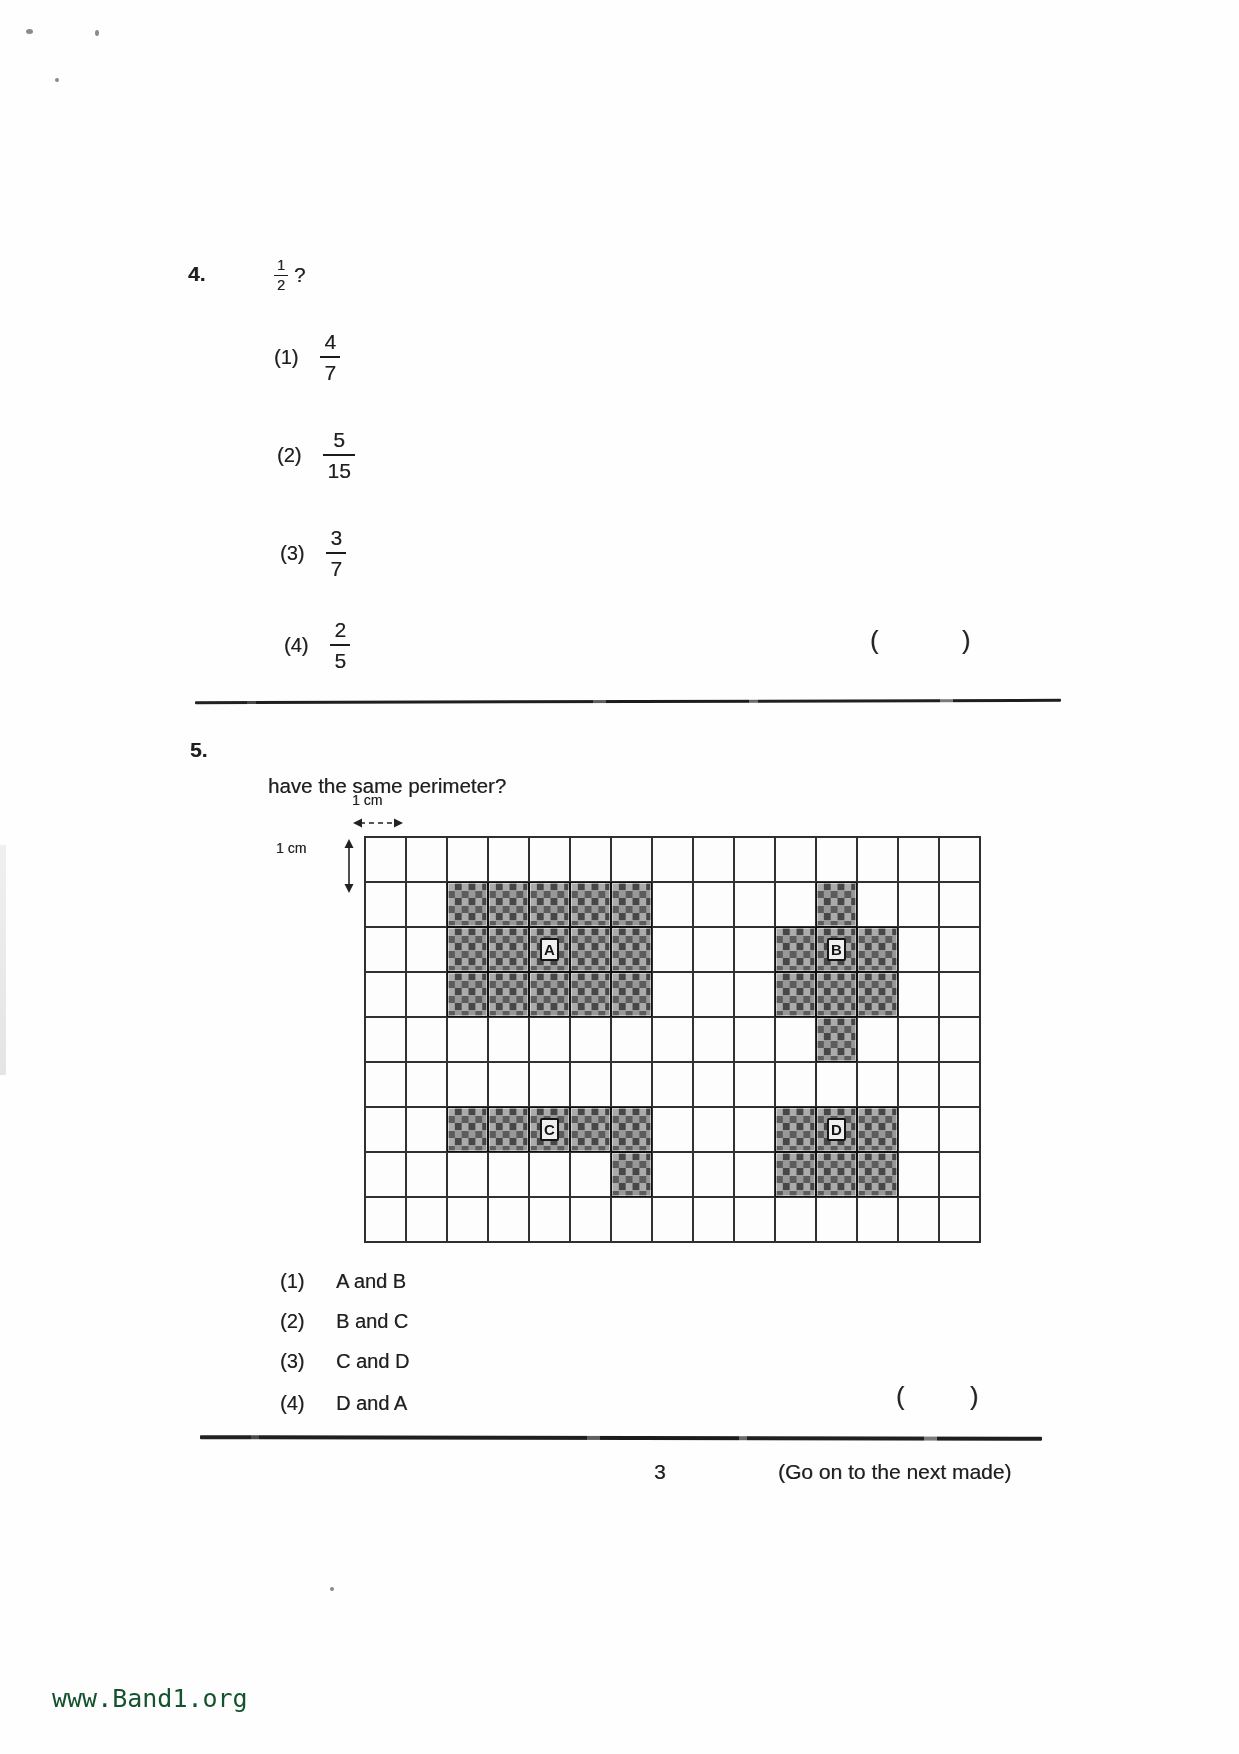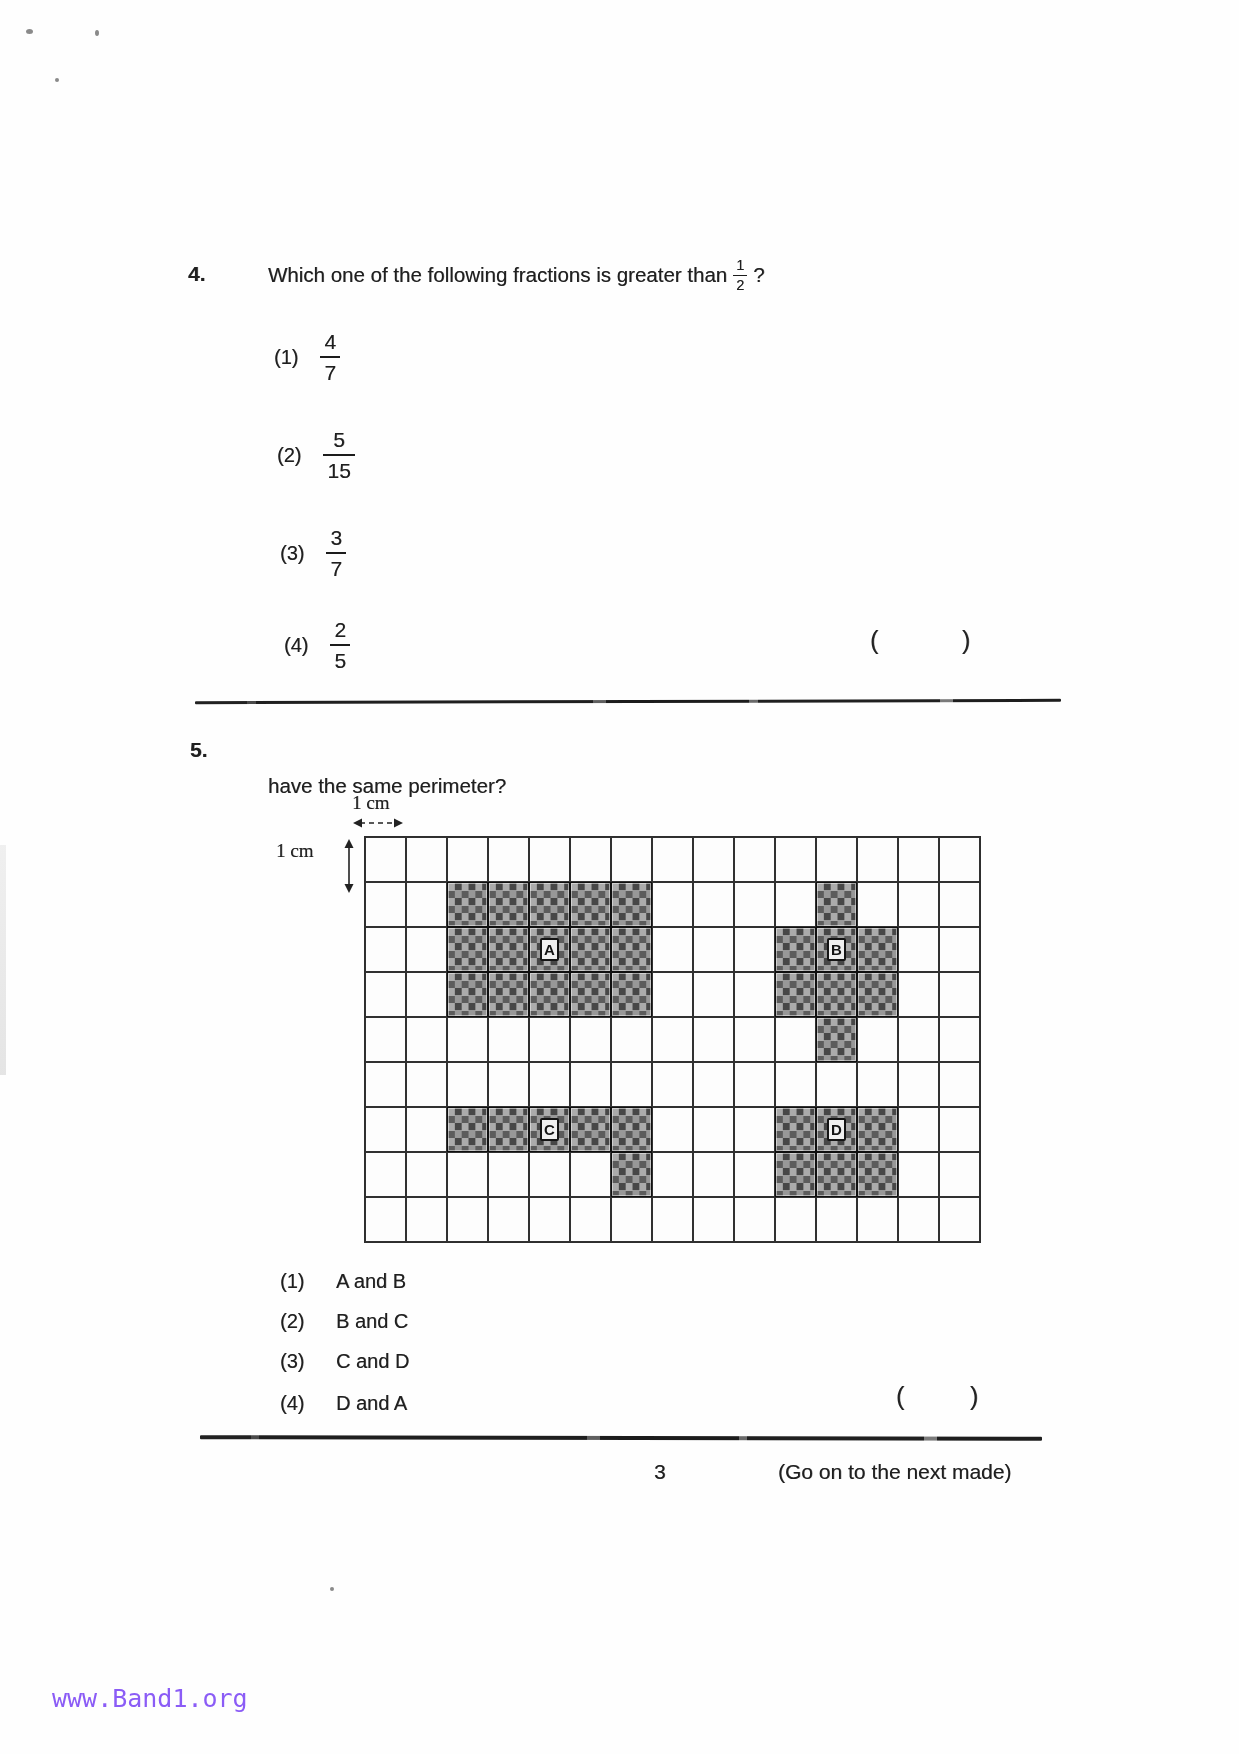--- a/index.html
+++ b/index.html
@@ -31,40 +31,39 @@
   .grid{display:grid;border:1px solid #2e2e2e;background:#fdfdfd;}
   .cell{width:41px;height:45px;box-sizing:border-box;border:1px solid #313131;
         position:relative;display:flex;align-items:center;justify-content:center;}
   .cell.shaded{
     background:conic-gradient(#474747 25%,#989898 0 50%,#5c5c5c 0 75%,#ababab 0) 0 0 / 13.7px 15px;
     border-color:#101010;
     box-shadow:inset 0 0 0 1px rgba(242,242,242,.55);}
   .fig-label{min-width:19px;height:23px;padding:0 2px;background:#f0f0f0;border:2px solid #141414;
     display:flex;align-items:center;justify-content:center;font-size:15px;font-weight:bold;color:#141414;
     box-sizing:border-box;border-radius:2px;}
-  .cmlabel{font-size:19px;font-family:Liberation Serif, serif;}
+  .cmlabel{font-size:14px;}
   .footer{font-size:21px;}
-  .watermark{font-family:"DejaVu Sans Mono", monospace;font-size:25px;color:#8b5cf6;}
+  .watermark{font-family:"DejaVu Sans Mono", monospace;font-size:25px;color:#14532d;}
   .speck{position:absolute;background:#8a8a8a;border-radius:50%;}
   .smudge{position:absolute;background:linear-gradient(#ececec,#dedede);opacity:.8;}
 </style>
 </head>
 <body>
 
 <div class="page">
 
   <div class="speck" style="left:26px;top:29px;width:7px;height:5px;"></div>
   <div class="speck" style="left:95px;top:30px;width:4px;height:6px;"></div>
   <div class="speck" style="left:55px;top:78px;width:4px;height:4px;"></div>
   <div class="speck" style="left:330px;top:1587px;width:4px;height:4px;"></div>
   <div class="smudge" style="left:0;top:845px;width:6px;height:230px;"></div>
 
   <div class="abs qnum ink" style="left:188px;top:262px;">4.</div>
   <div class="abs qtext flexrow" style="left:268px;top:247px;height:56px;">
-    <span class="ink">Which one of the following fractions is greater than</span>
     <span class="frac frac-sm ink">
       <span class="num">1</span>
       <span class="den">2</span>
     </span>
     <span class="ink">?</span>
   </div>
 
   <div class="abs opt" style="left:274px;top:328px;">
     <span class="olabel ink">(1)</span>
     <span class="frac ink">

